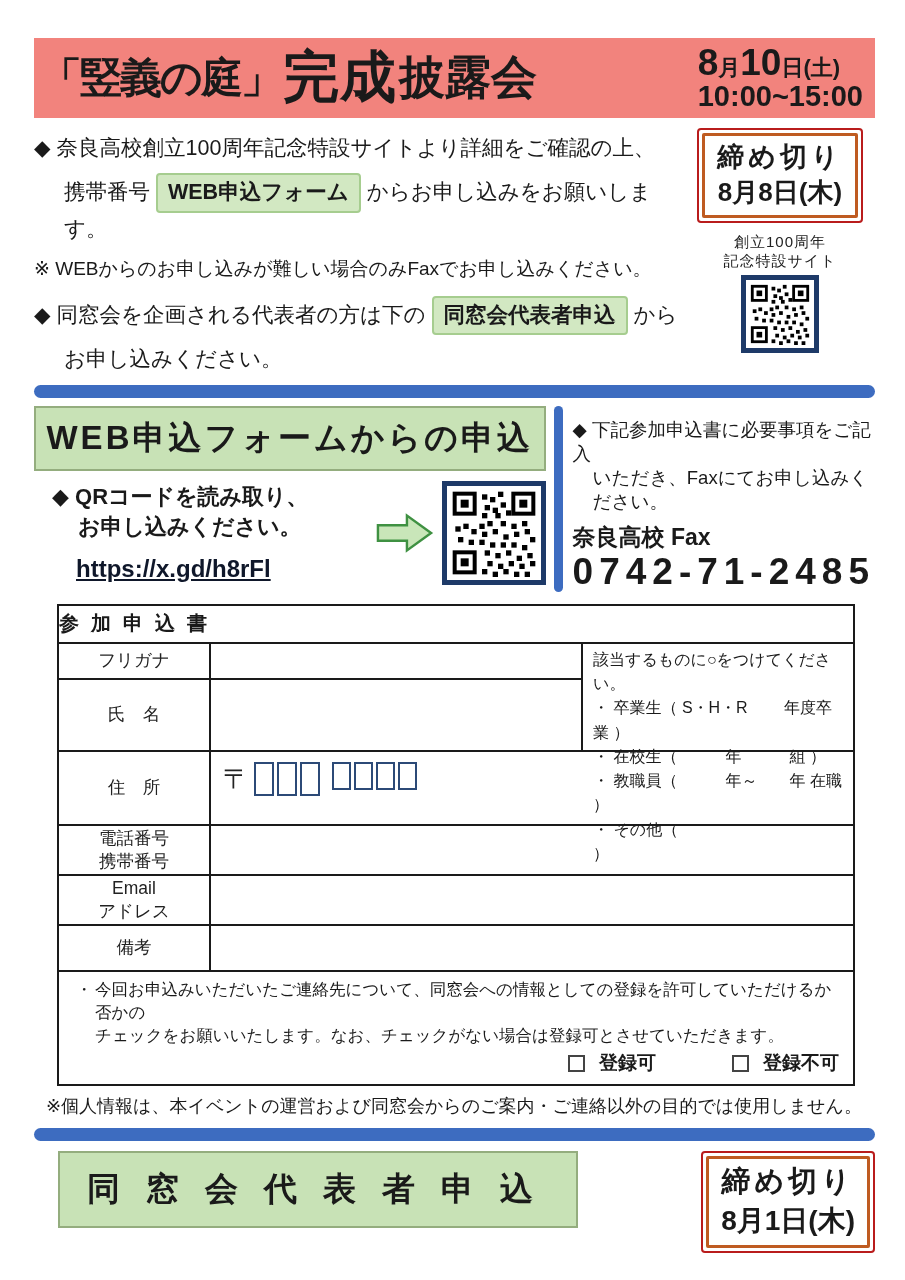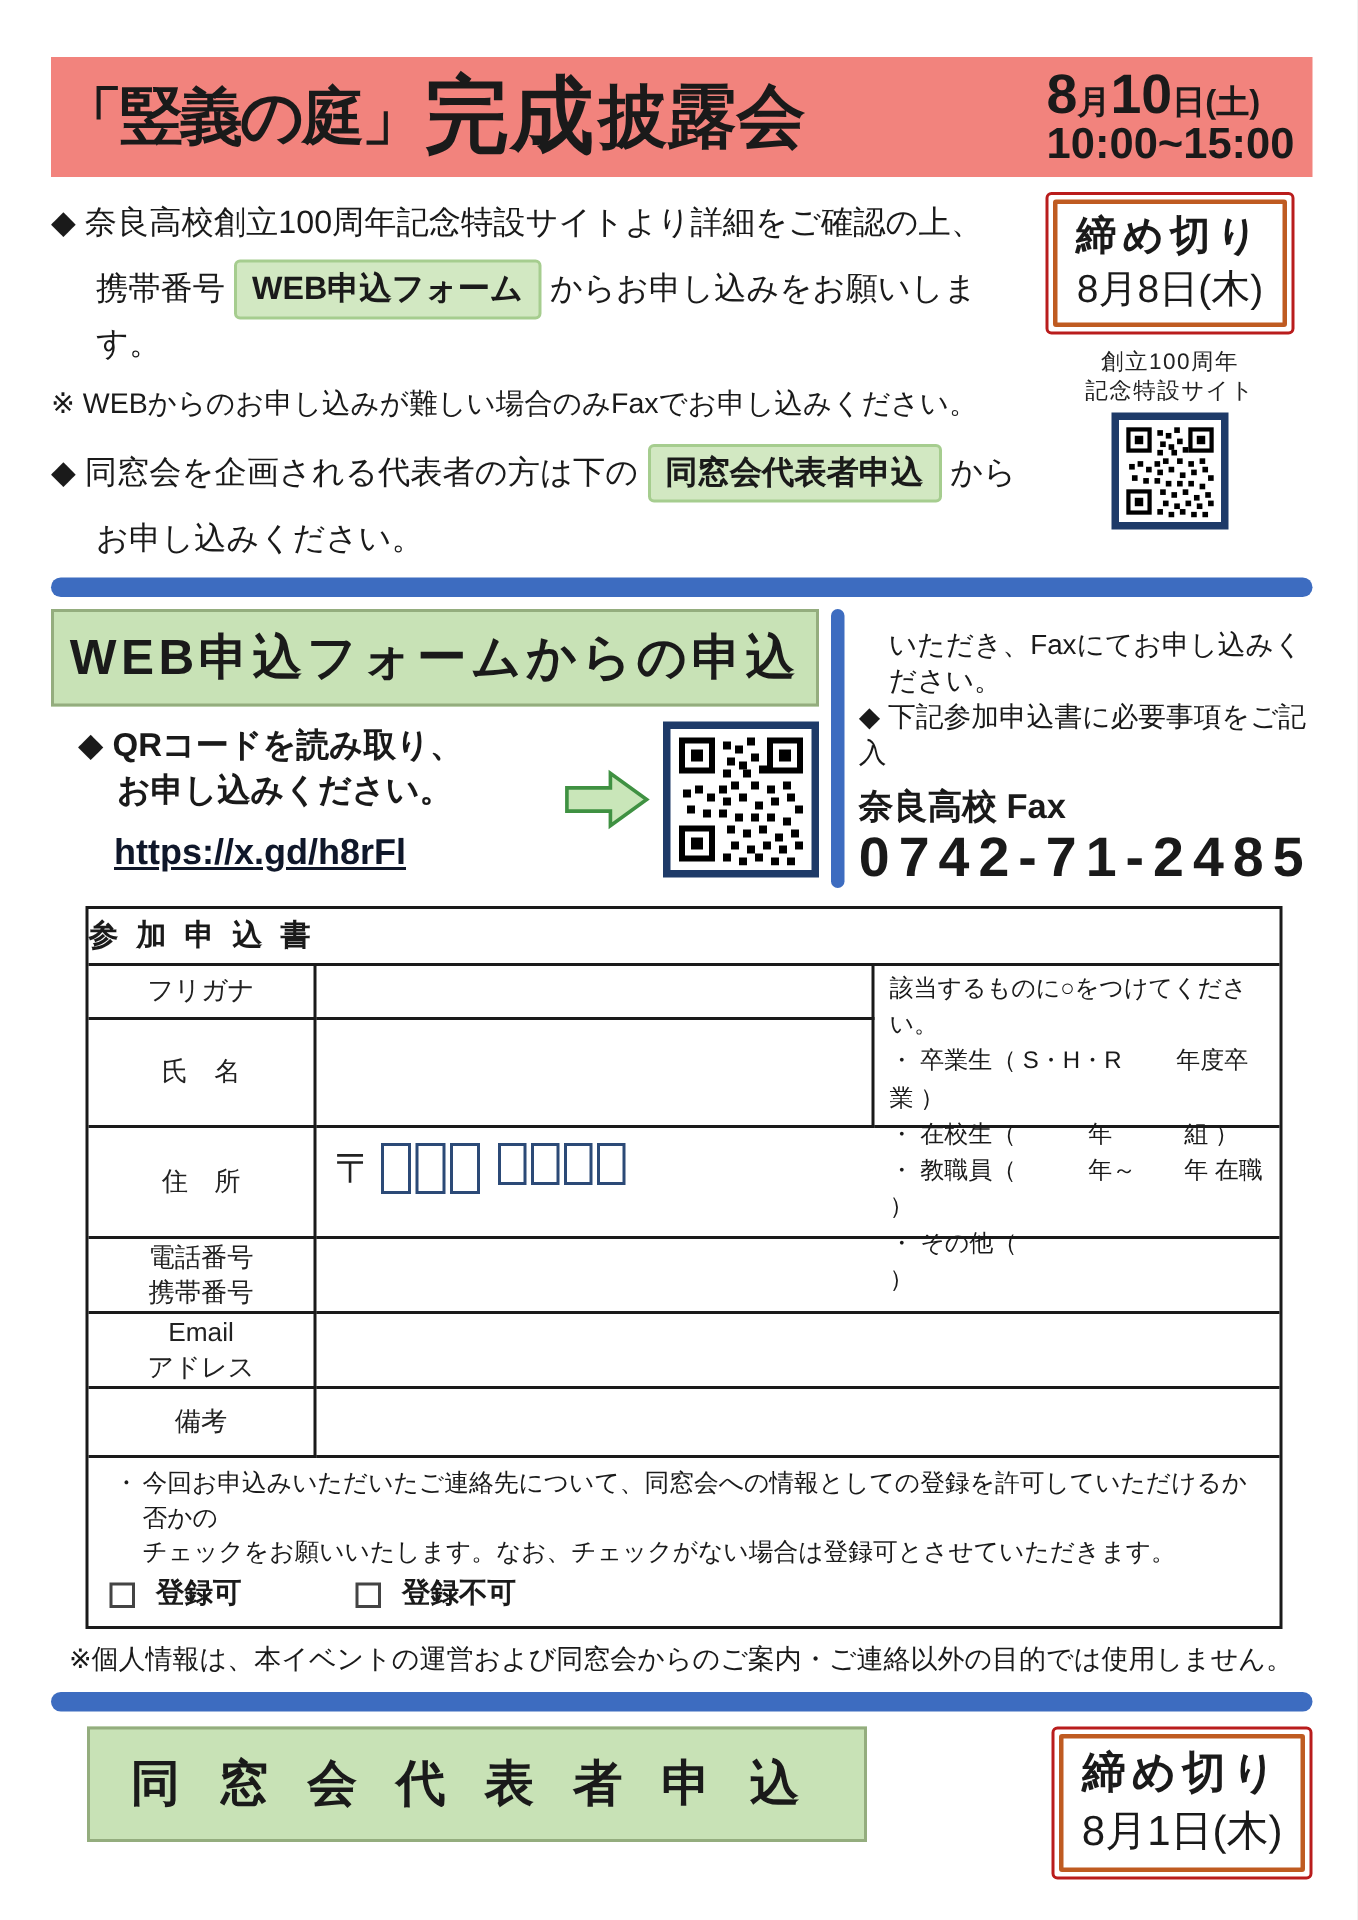--- a/index.html
+++ b/index.html
@@ -22,21 +22,21 @@
   .intro-left { flex:1; padding-top:4px; }
   .ip { font-size:21.5px; line-height:1.55; margin-bottom:2px; }
   .ip .indent { padding-left:30px; display:block; margin-top:8px; }
   .hl { background:#d2e8c2; border:2px solid #a6cd8f; border-radius:4px; padding:1px 10px; font-weight:bold; display:inline-block; }
   .fax-note { font-size:19px; margin:10px 0 14px 0; }
   .intro-right { width:190px; display:flex; flex-direction:column; align-items:center; }
 
   .deadline { border:2px solid #b91c1c; background:#fff; padding:3px; border-radius:4px; }
   .deadline-inner { border:3px solid #bf5b21; border-radius:2px; text-align:center; padding:3px 12px 5px; }
   .dl-label { font-size:27px; font-weight:bold; letter-spacing:4px; white-space:nowrap; }
-  .dl-date  { font-size:26px; font-weight:normal; white-space:nowrap; }
+  .dl-date  { font-size:26px; font-weight:bold; white-space:nowrap; }
 
   .site-caption { margin-top:10px; font-size:15px; line-height:1.25; color:#222; text-align:center; letter-spacing:1px; }
 
   .qr-frame { border:5px solid #1e3a68; background:#fff; padding:3px; display:inline-block; line-height:0; }
   .qr { display:block; }
 
   
   .hbar { height:13px; background:#3d6cc0; border-radius:7px; margin:6px 30px 0 34px; }
 
   
@@ -67,21 +67,21 @@
   .c-wide { grid-column:2 / span 2; }
   .c-consent { grid-column:1 / span 3; border-bottom:none; padding:6px 14px 8px; font-size:16.5px; line-height:1.4; }
   .opt-header { font-size:16px; }
   .postal-wrap { display:flex; align-items:flex-start; padding:10px 0 0 12px; }
   .postal-mark { font-size:27px; line-height:1; margin:4px 4px 0 0; color:#222; }
   .pbox { width:20px; height:34px; border:2px solid #2c4a77; margin-right:3px; background:#fff; }
   .pbox.small { width:19px; height:28px; }
   .pgap { width:9px; }
   .consent-line { display:flex; }
   .consent-bullet { width:22px; flex:none; text-align:center; }
-  .checkline { display:flex; justify-content:flex-start; gap:76px; font-size:19px; font-weight:bold; margin-top:3px; align-items:center; }
+  .checkline { display:flex; justify-content:flex-end; gap:76px; font-size:19px; font-weight:bold; margin-top:3px; align-items:center; }
   .checkitem { display:flex; align-items:center; gap:14px; }
   .cbox { width:17px; height:17px; border:2px solid #444; display:inline-block; background:#fff; }
 
   .privacy { font-size:18px; margin:8px 0 0 46px; }
 
   
   .alumni-row { display:flex; margin:10px 30px 0 34px; align-items:flex-start; }
   .alumni-title { width:520px; margin-left:24px; font-size:33px; letter-spacing:26px; padding:14px 0 14px 10px; white-space:nowrap; }
   .alumni-right { margin-left:auto; }
 </style>
@@ -228,22 +228,22 @@
         <div class="qr-frame">
           <svg class="qr" width="88" height="88" viewBox="0 0 33 33">
               <use href="#qrpat"></use>
             </svg>
         </div>
       </div>
     </div>
     <div class="vdivider"></div>
     <div class="fax-col">
       <div class="fax-inst">
+        <div>◆ 下記参加申込書に必要事項をご記入</div>
         <div style="padding-left:20px">いただき、Faxにてお申し込みください。</div>
-        <div>◆ 下記参加申込書に必要事項をご記入</div>
       </div>
       <div class="fax-label">奈良高校 Fax</div>
       <div class="fax-number">0742-71-2485</div>
     </div>
   </div>
 
   <div class="ftable">
     <div class="ft-title">参加申込書</div>
     <div class="ft-grid">
 

